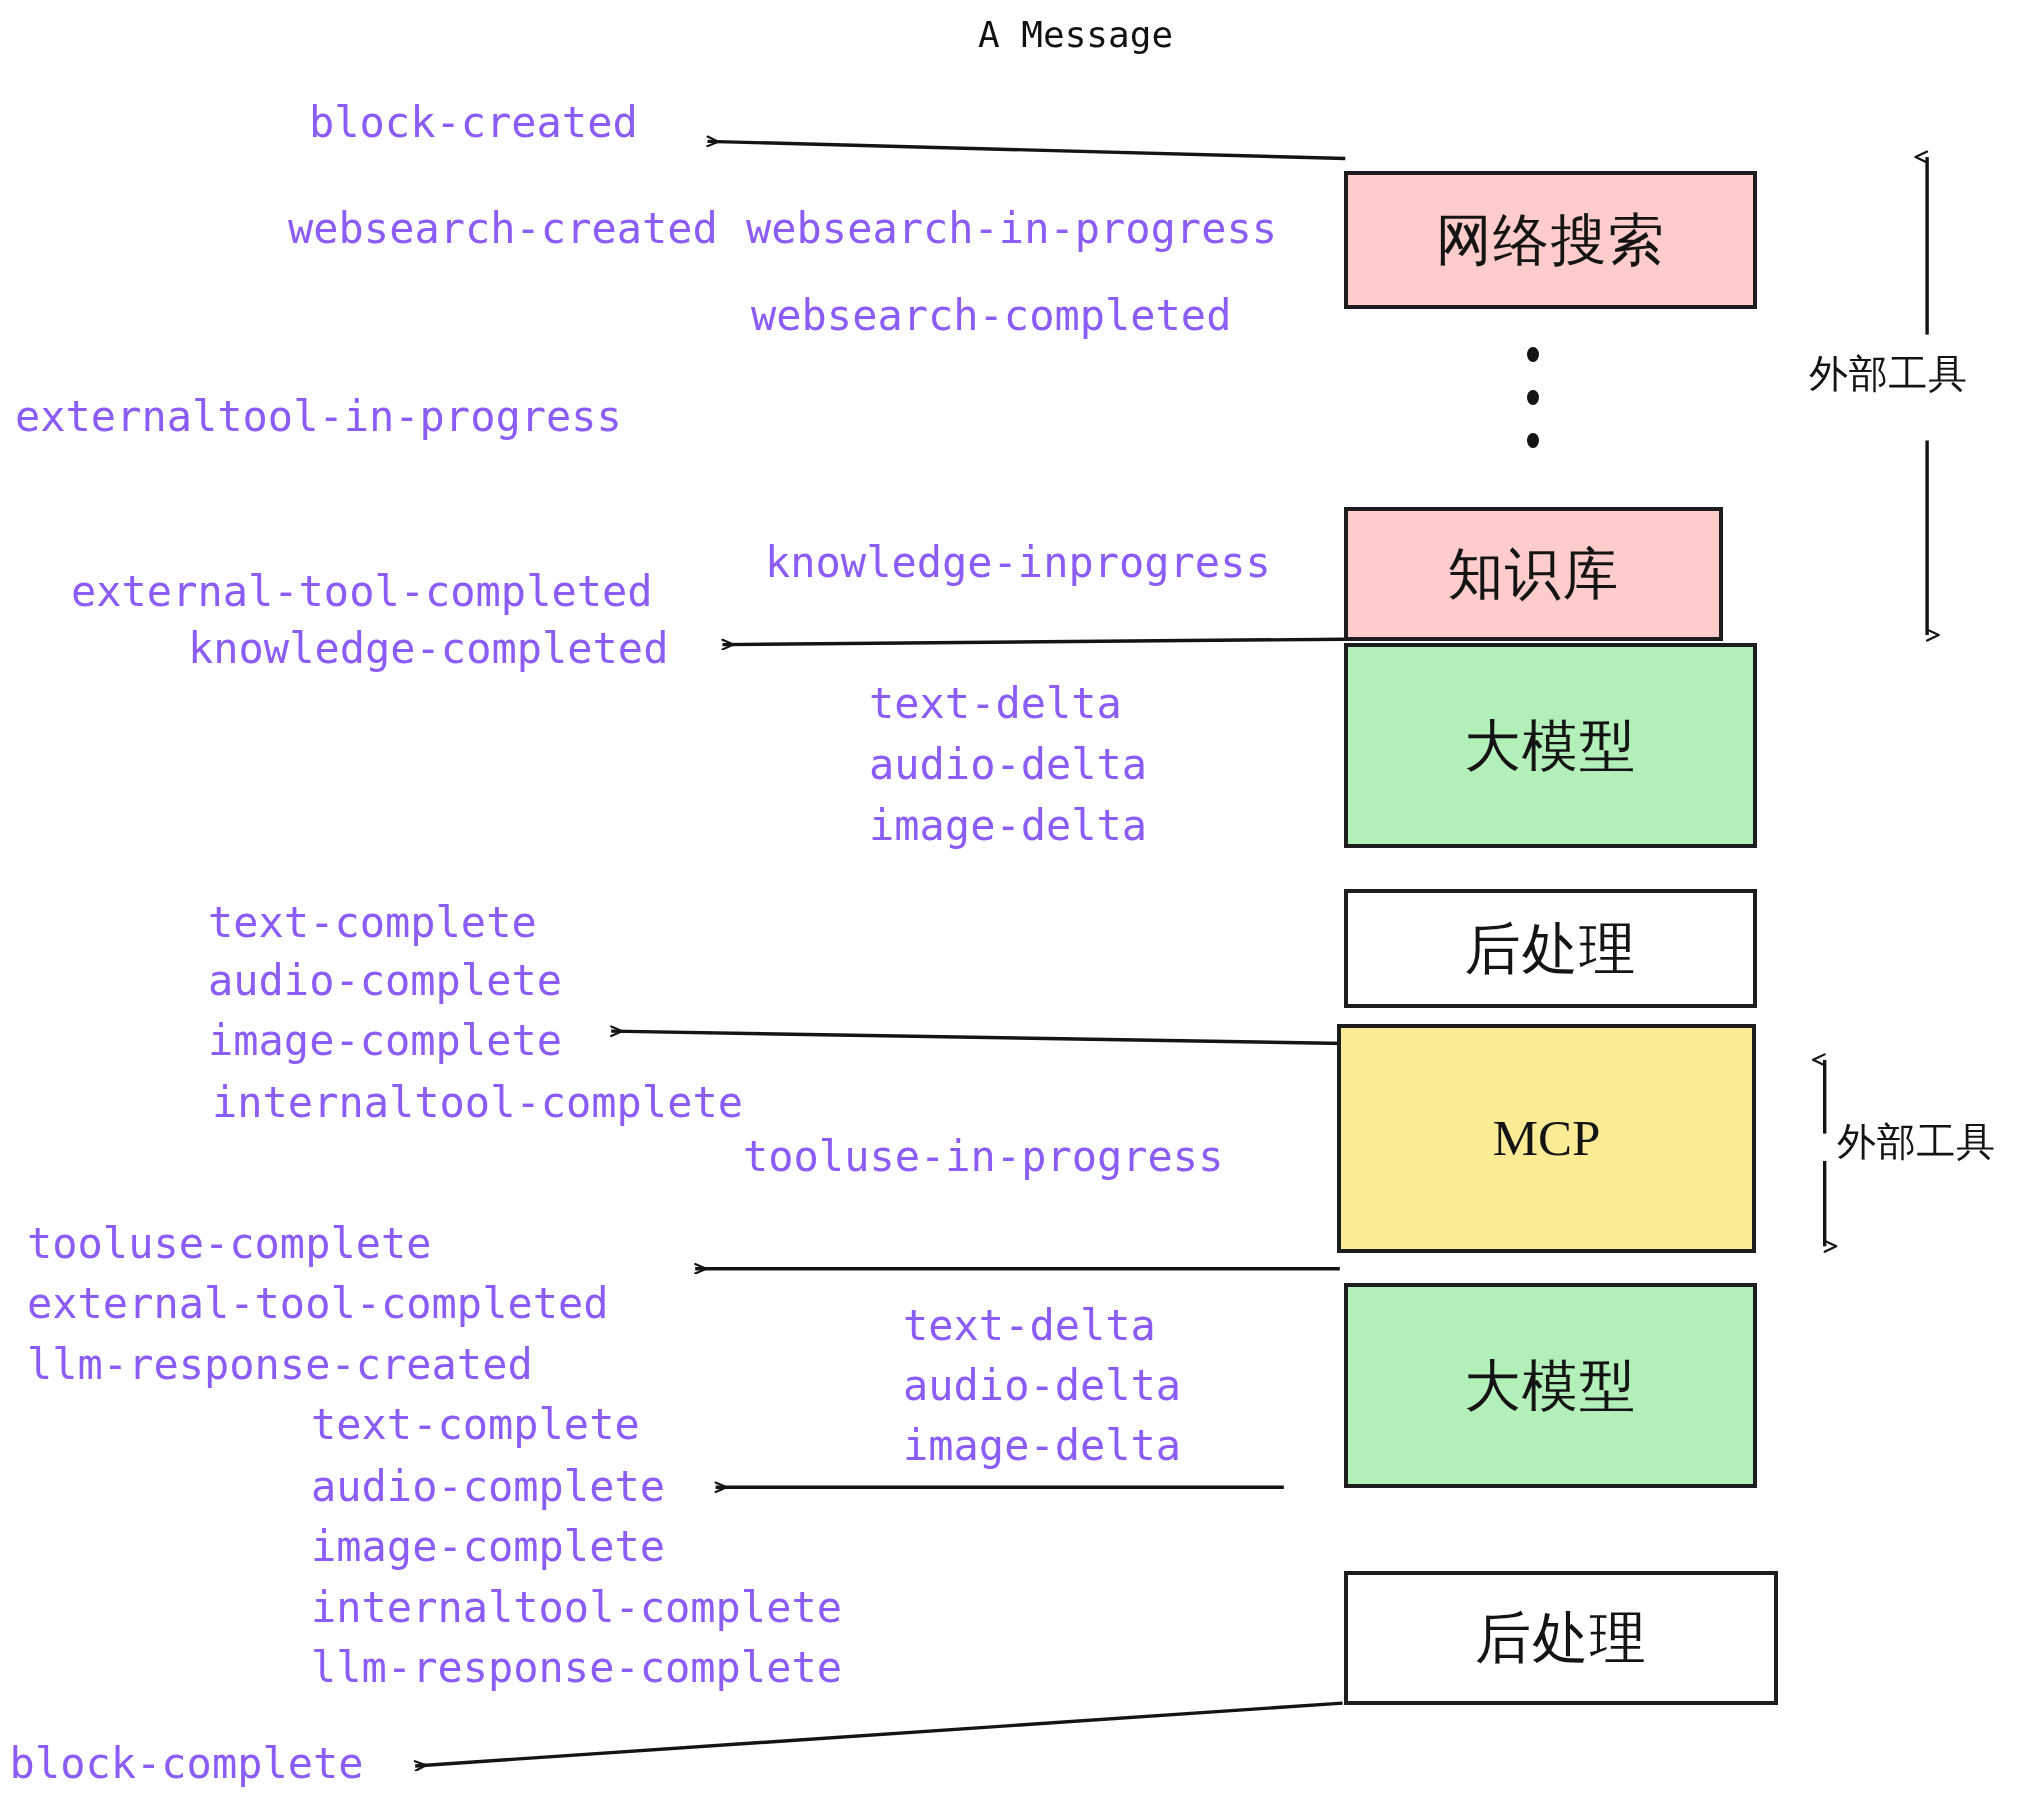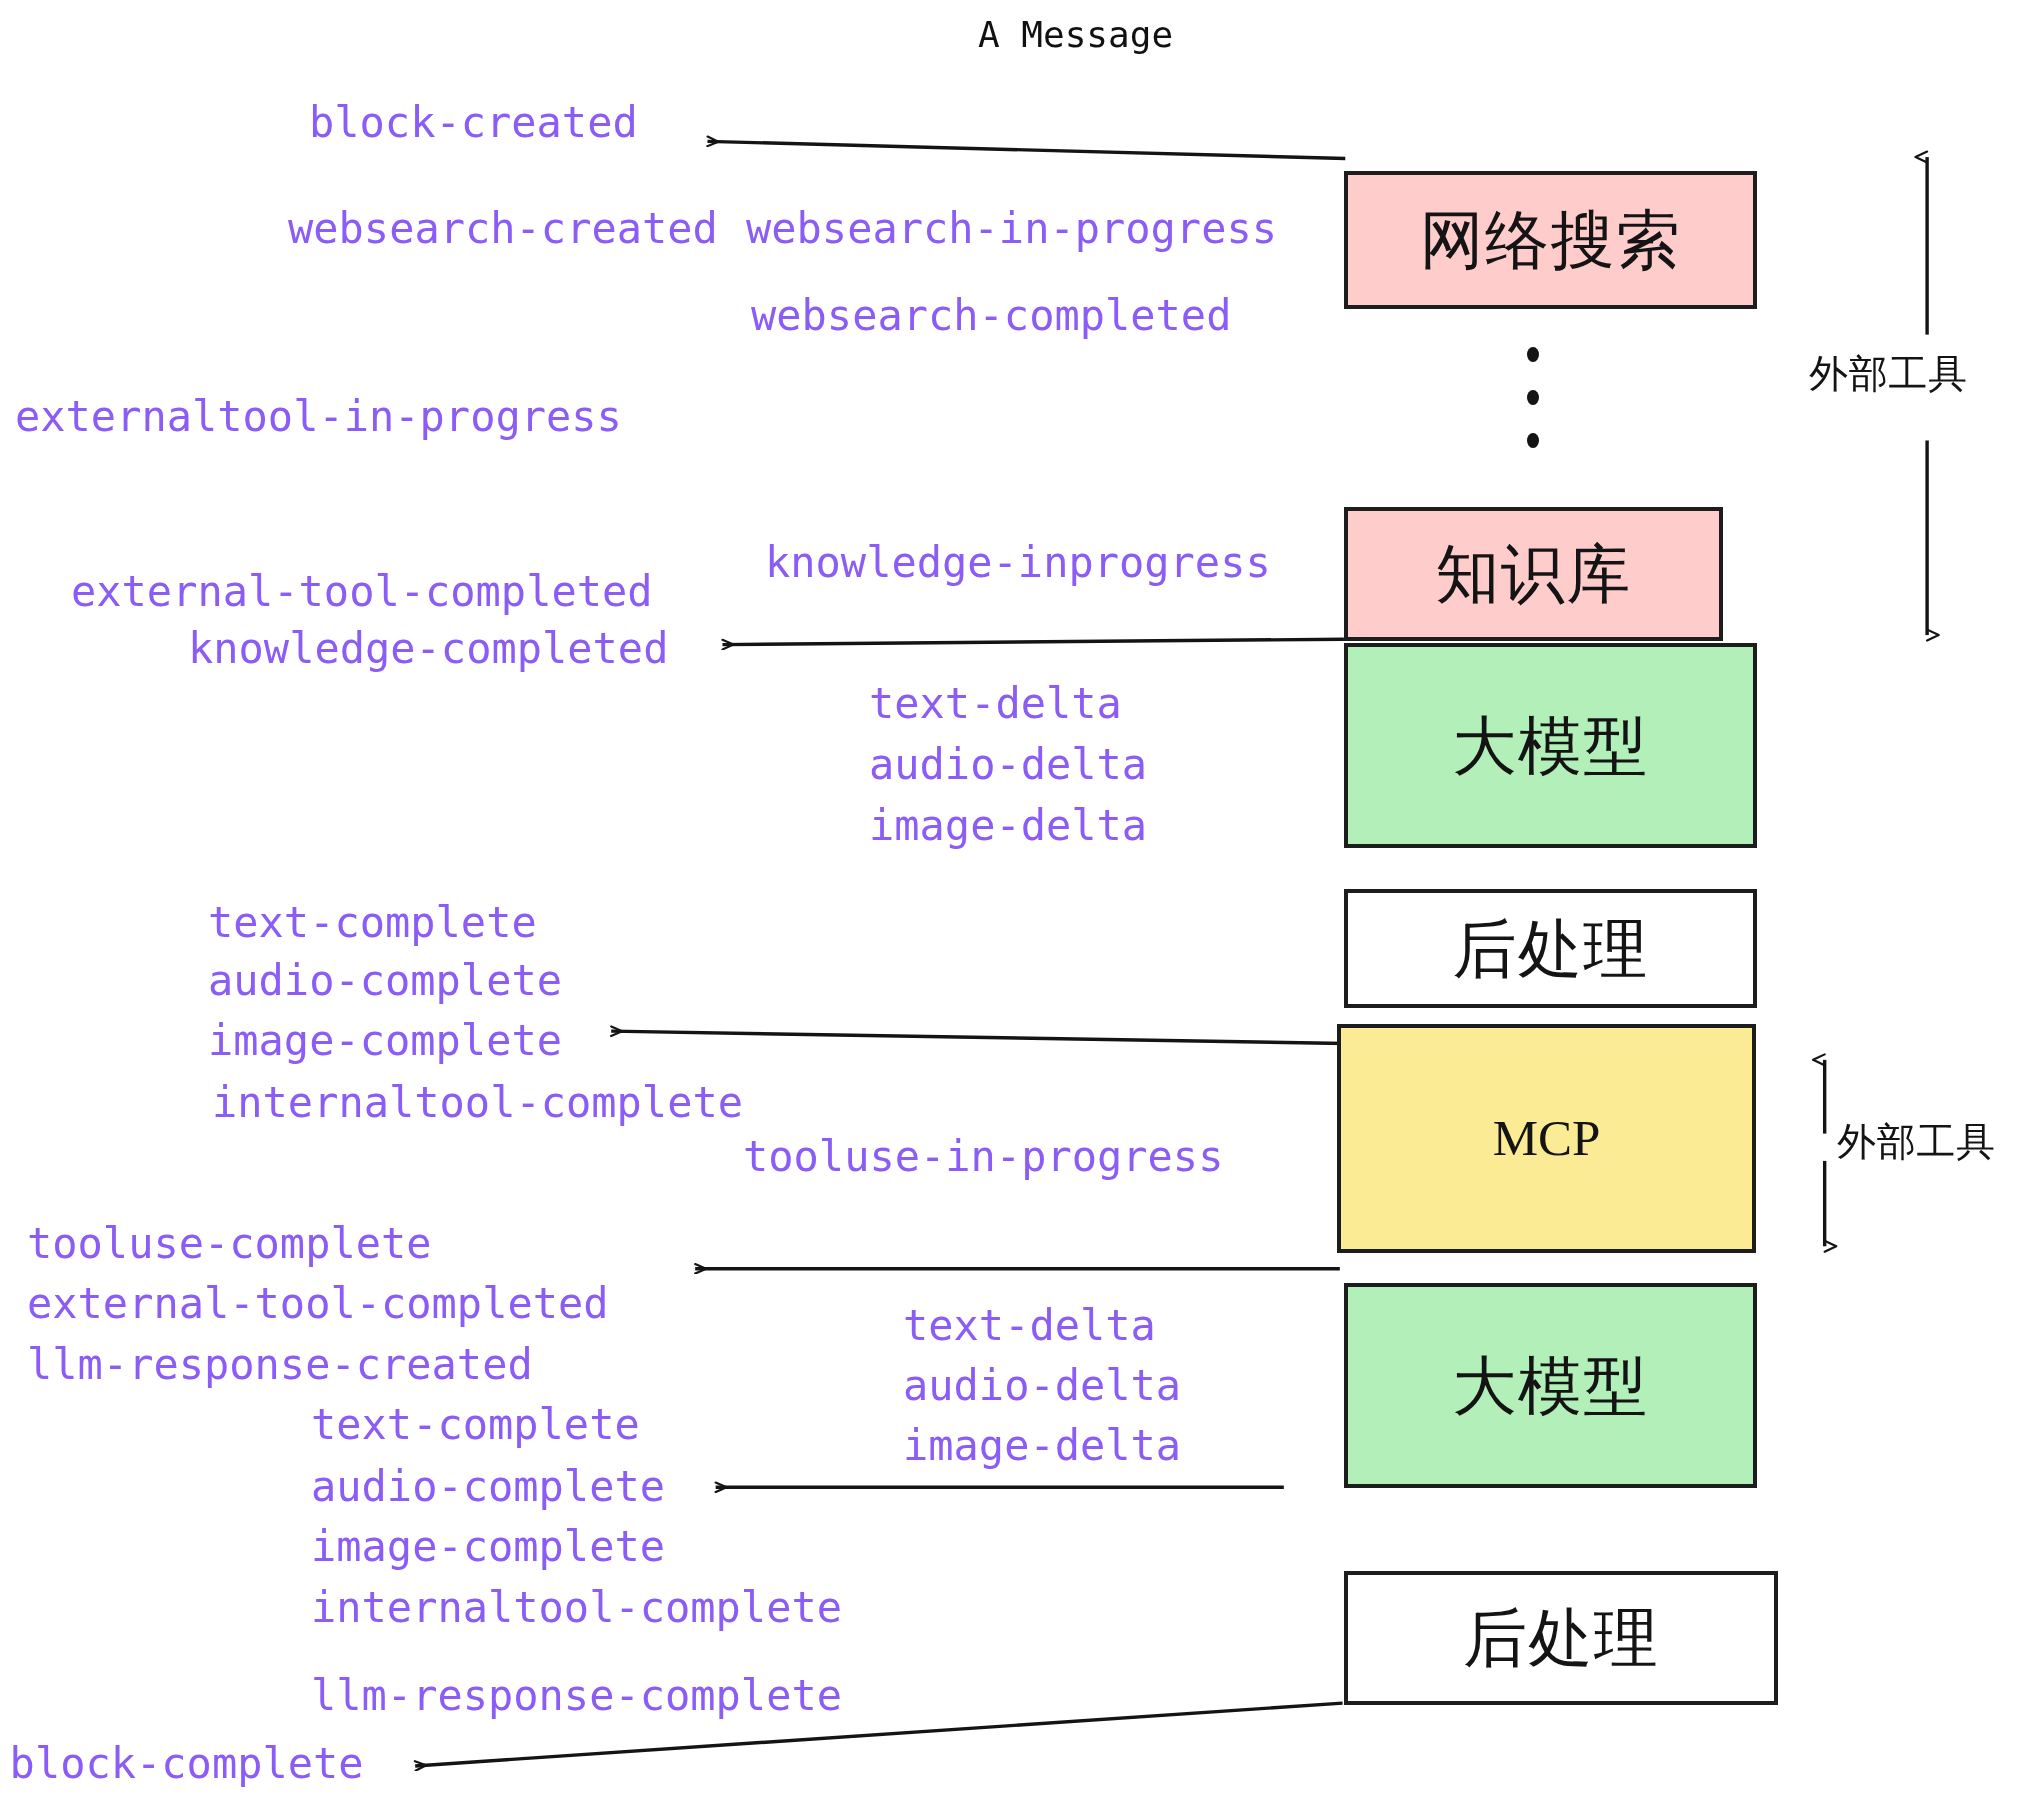--- a/index.html
+++ b/index.html
@@ -38,21 +38,21 @@
     position: absolute;
     box-sizing: border-box;
     border: 4.1px solid #1d1d1d;
     display: flex;
     align-items: center;
     justify-content: center;
     color: #141414;
   }
   .node .node-label {
     font-family: "DejaVu Sans", "Liberation Sans", sans-serif;
-    font-size: 64px;
+    font-size: 56px;
     line-height: 1;
     letter-spacing: 1.4px;
   }
   .node.latin .node-label {
     font-family: Liberation Serif, serif;
     font-size: 51px;
     letter-spacing: 0px;
   }
   
   .side-label {
@@ -147,21 +147,21 @@
   <div class="evt" style="left:27px;   top:1283px;">external-tool-completed</div>
   <div class="evt" style="left:27px;   top:1344px;">llm-response-created</div>
   <div class="evt" style="left:903px; top:1305px;">text-delta</div>
   <div class="evt" style="left:903px; top:1365px;">audio-delta</div>
   <div class="evt" style="left:903px; top:1425px;">image-delta</div>
 
   <div class="evt" style="left:311px;  top:1404px;">text-complete</div>
   <div class="evt" style="left:311px;  top:1466px;">audio-complete</div>
   <div class="evt" style="left:311px;  top:1526px;">image-complete</div>
   <div class="evt" style="left:311px;  top:1587px;">internaltool-complete</div>
-  <div class="evt" style="left:311px;  top:1647px;margin-top:28px;">llm-response-complete</div>
+  <div class="evt" style="left:311px;  top:1647px;">llm-response-complete</div>
   <div class="evt" style="left:9.6px;   top:1743px;">block-complete</div>
 
   <div class="node" style="left:1344px; top:171px; width:413px; height:138px; background:#ffcccc;">
     <span class="node-label">网络搜索</span>
   </div>
 
   <div class="node" style="left:1344px; top:507px; width:379px; height:134px; background:#ffcccc;">
     <span class="node-label">知识库</span>
   </div>
 

